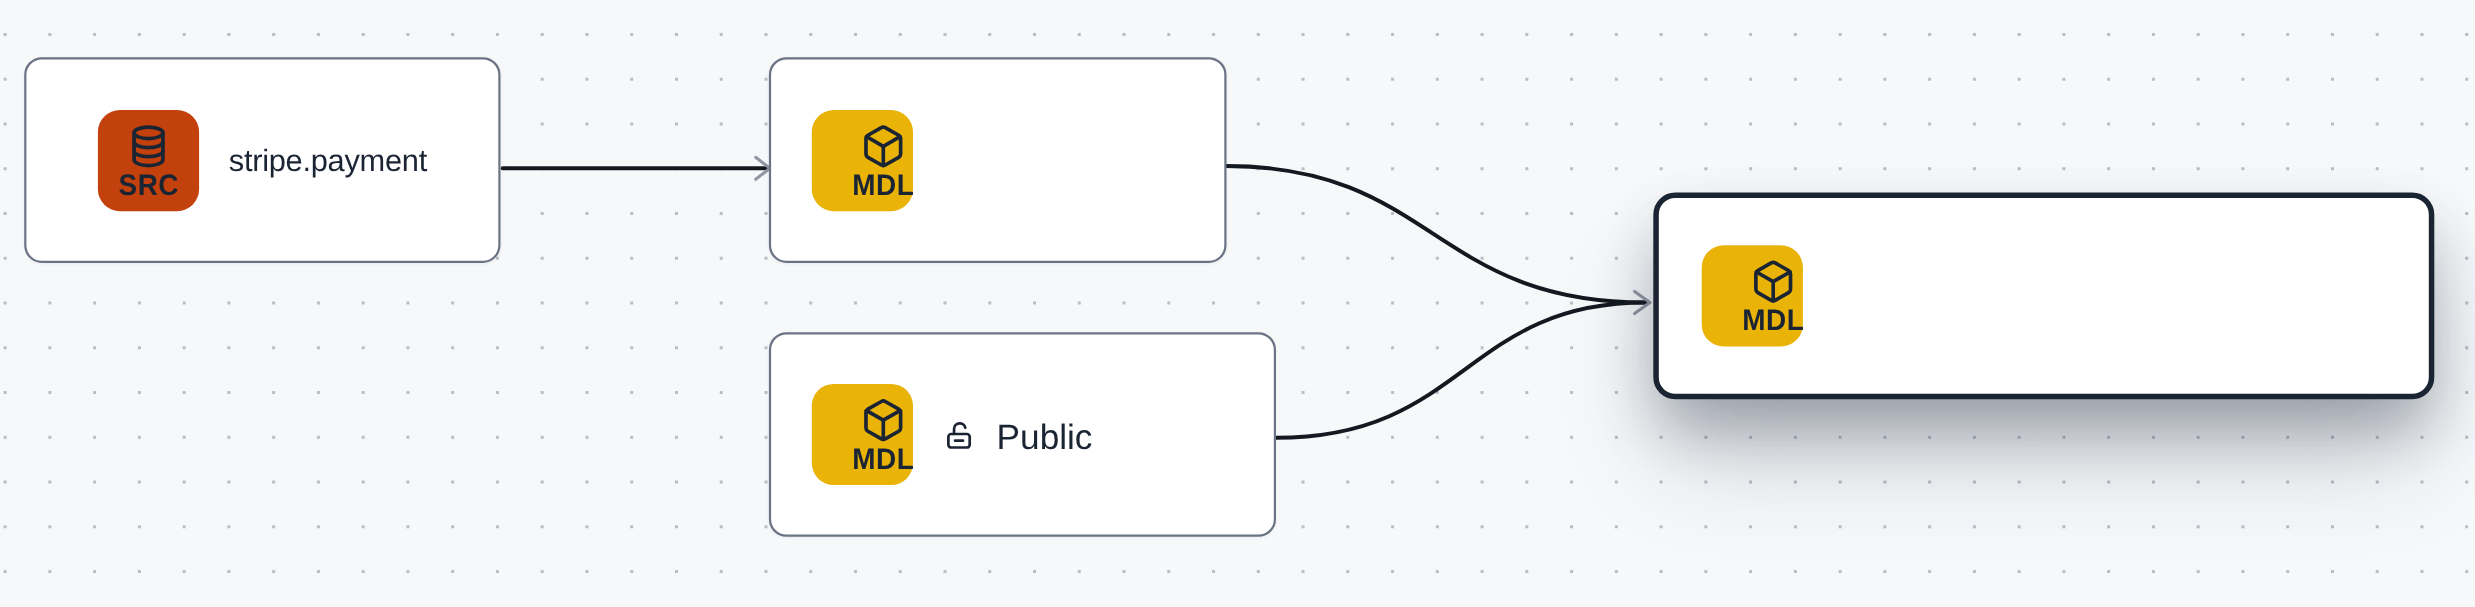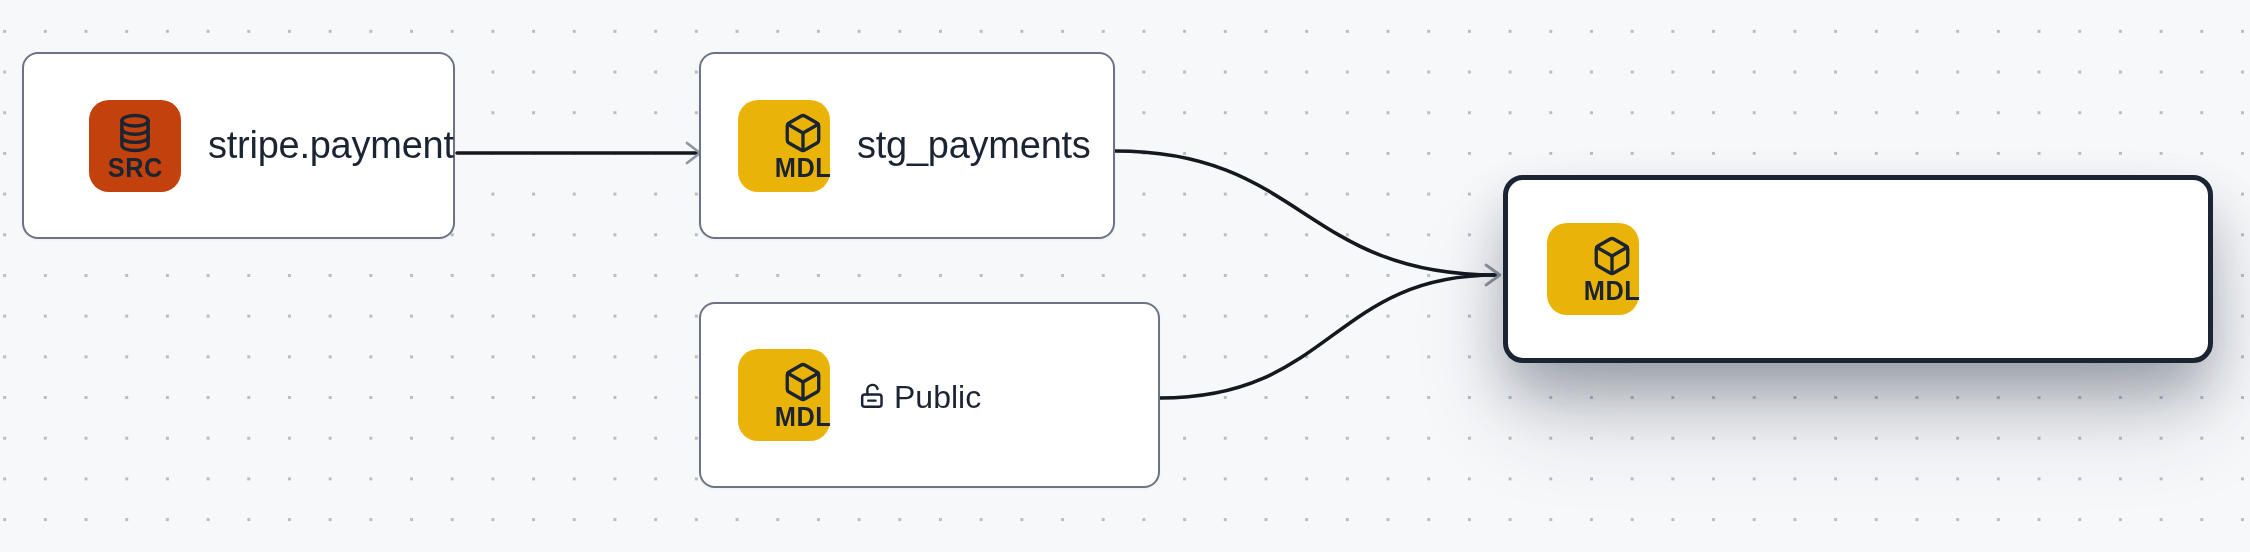--- a/index.html
+++ b/index.html
@@ -80,30 +80,30 @@
     transform: scaleX(0.94);
   }
 
   .node-text {
     display: flex;
     flex-direction: column;
     justify-content: center;
     min-width: 0;
   }
   .node-title {
-    font-size: 38px;
+    font-size: 28px;
     letter-spacing: -0.25px;
     color: #1a2433;
     line-height: 1.25;
     white-space: nowrap;
   }
   .node-access {
     display: flex;
     align-items: center;
-    gap: 6px;
+    gap: 18px;
     margin-top: 4px;
   }
   .node-access svg { width: 31px; height: 31px; display: block; }
   .node-access-label {
     font-size: 32px;
     color: #1a2433;
     line-height: 1.15;
     white-space: nowrap;
   }
 
@@ -148,23 +148,20 @@
 
   <div class="node" style="left:699px; top:52px; width:416px; height:187px;">
     <div class="badge badge--mdl">
       <svg viewBox="0 0 24 24">
         <path class="icon-stroke" d="M21 8a2 2 0 0 0-1-1.73l-7-4a2 2 0 0 0-2 0l-7 4A2 2 0 0 0 3 8v8a2 2 0 0 0 1 1.73l7 4a2 2 0 0 0 2 0l7-4A2 2 0 0 0 21 16Z"></path>
         <path class="icon-stroke" d="m3.3 7 8.7 5 8.7-5"></path>
         <path class="icon-stroke" d="M12 22V12"></path>
       </svg>
       <span class="badge-label">MDL</span>
     </div>
-    <div class="node-text">
-      <div class="node-title">stg_payments</div>
-    </div>
   </div>
 
   <div class="node" style="left:699px; top:302px; width:461px; height:186px;">
     <div class="badge badge--mdl">
       <svg viewBox="0 0 24 24">
         <path class="icon-stroke" d="M21 8a2 2 0 0 0-1-1.73l-7-4a2 2 0 0 0-2 0l-7 4A2 2 0 0 0 3 8v8a2 2 0 0 0 1 1.73l7 4a2 2 0 0 0 2 0l7-4A2 2 0 0 0 21 16Z"></path>
         <path class="icon-stroke" d="m3.3 7 8.7 5 8.7-5"></path>
         <path class="icon-stroke" d="M12 22V12"></path>
       </svg>
       <span class="badge-label">MDL</span>

